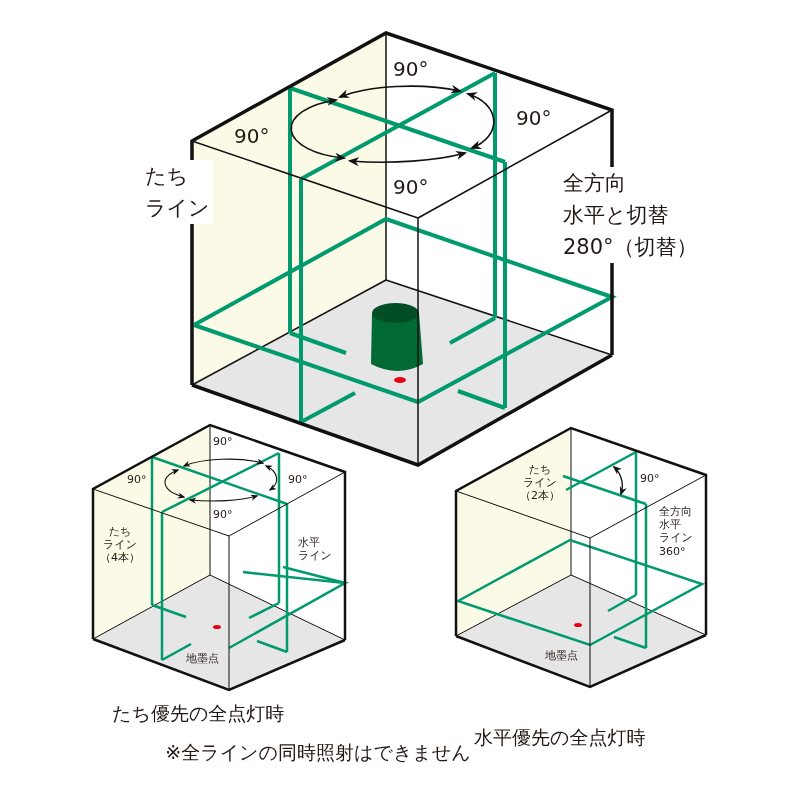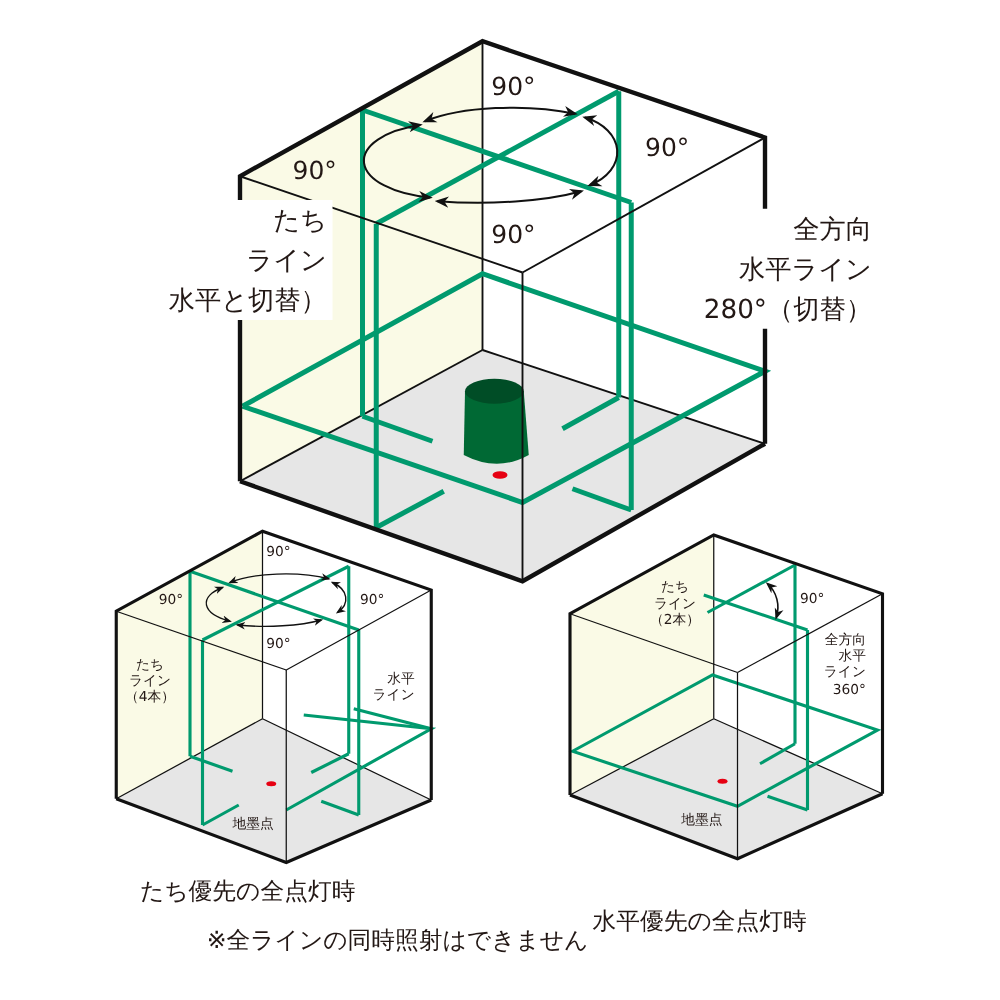--- a/index.html
+++ b/index.html
@@ -1,19 +1,19 @@
 <!DOCTYPE html>
 <html><head>
 <meta charset="utf-8">
 <style>
   html, body { margin:0; padding:0; background:#ffffff; }
   body { width:800px; height:800px; position:relative; overflow:hidden;
          font-family:"DejaVu Sans", "Liberation Sans", sans-serif; color:#231815; }
   svg { position:absolute; left:0; top:0; }
-  .lbl { position:absolute; white-space:nowrap; line-height:1.15;text-align:right; }
+  .lbl { position:absolute; white-space:nowrap; line-height:1.15; }
   .big { font-size:21px; }
   .deg { font-size:20px; }
   .small { font-size:11px; line-height:1.2; }
   .sdeg { font-size:11px; }
   .cap { font-size:19px; }
   .center { text-align:center; }
 </style>
 </head>
 <body>
 
@@ -139,26 +139,25 @@
 </svg>
 
 <div class="lbl deg" style="left:393px;top:58px;">90°</div>
 <div class="lbl deg" style="left:234px;top:125px;">90°</div>
 <div class="lbl deg" style="left:516px;top:107px;">90°</div>
 <div class="lbl deg" style="left:393px;top:176px;">90°</div>
 
 <div class="lbl big" style="left:137px;top:160px;line-height:32px;background:#fff;padding-right:4px;">
   <div style="padding-left:8px;">たち</div>
   <div style="padding-left:8px;">ライン</div>
-  <div style="margin-left:-2px;">水平と切替）</div>
 </div>
 
 <div class="lbl big" style="left:563px;top:167px;line-height:32px;background:#fff;">
   <div>全方向</div>
-  <div>水平ライン</div>
+  <div>水平と切替</div>
   <div>280°（切替）</div>
 </div>
 
 <div class="lbl sdeg" style="left:213px;top:436px;">90°</div>
 <div class="lbl sdeg" style="left:127px;top:474px;">90°</div>
 <div class="lbl sdeg" style="left:288px;top:474px;">90°</div>
 <div class="lbl sdeg" style="left:213px;top:509px;">90°</div>
 <div class="lbl small center" style="left:100px;top:525px;">
   <div>たち</div>
   <div>ライン</div>

